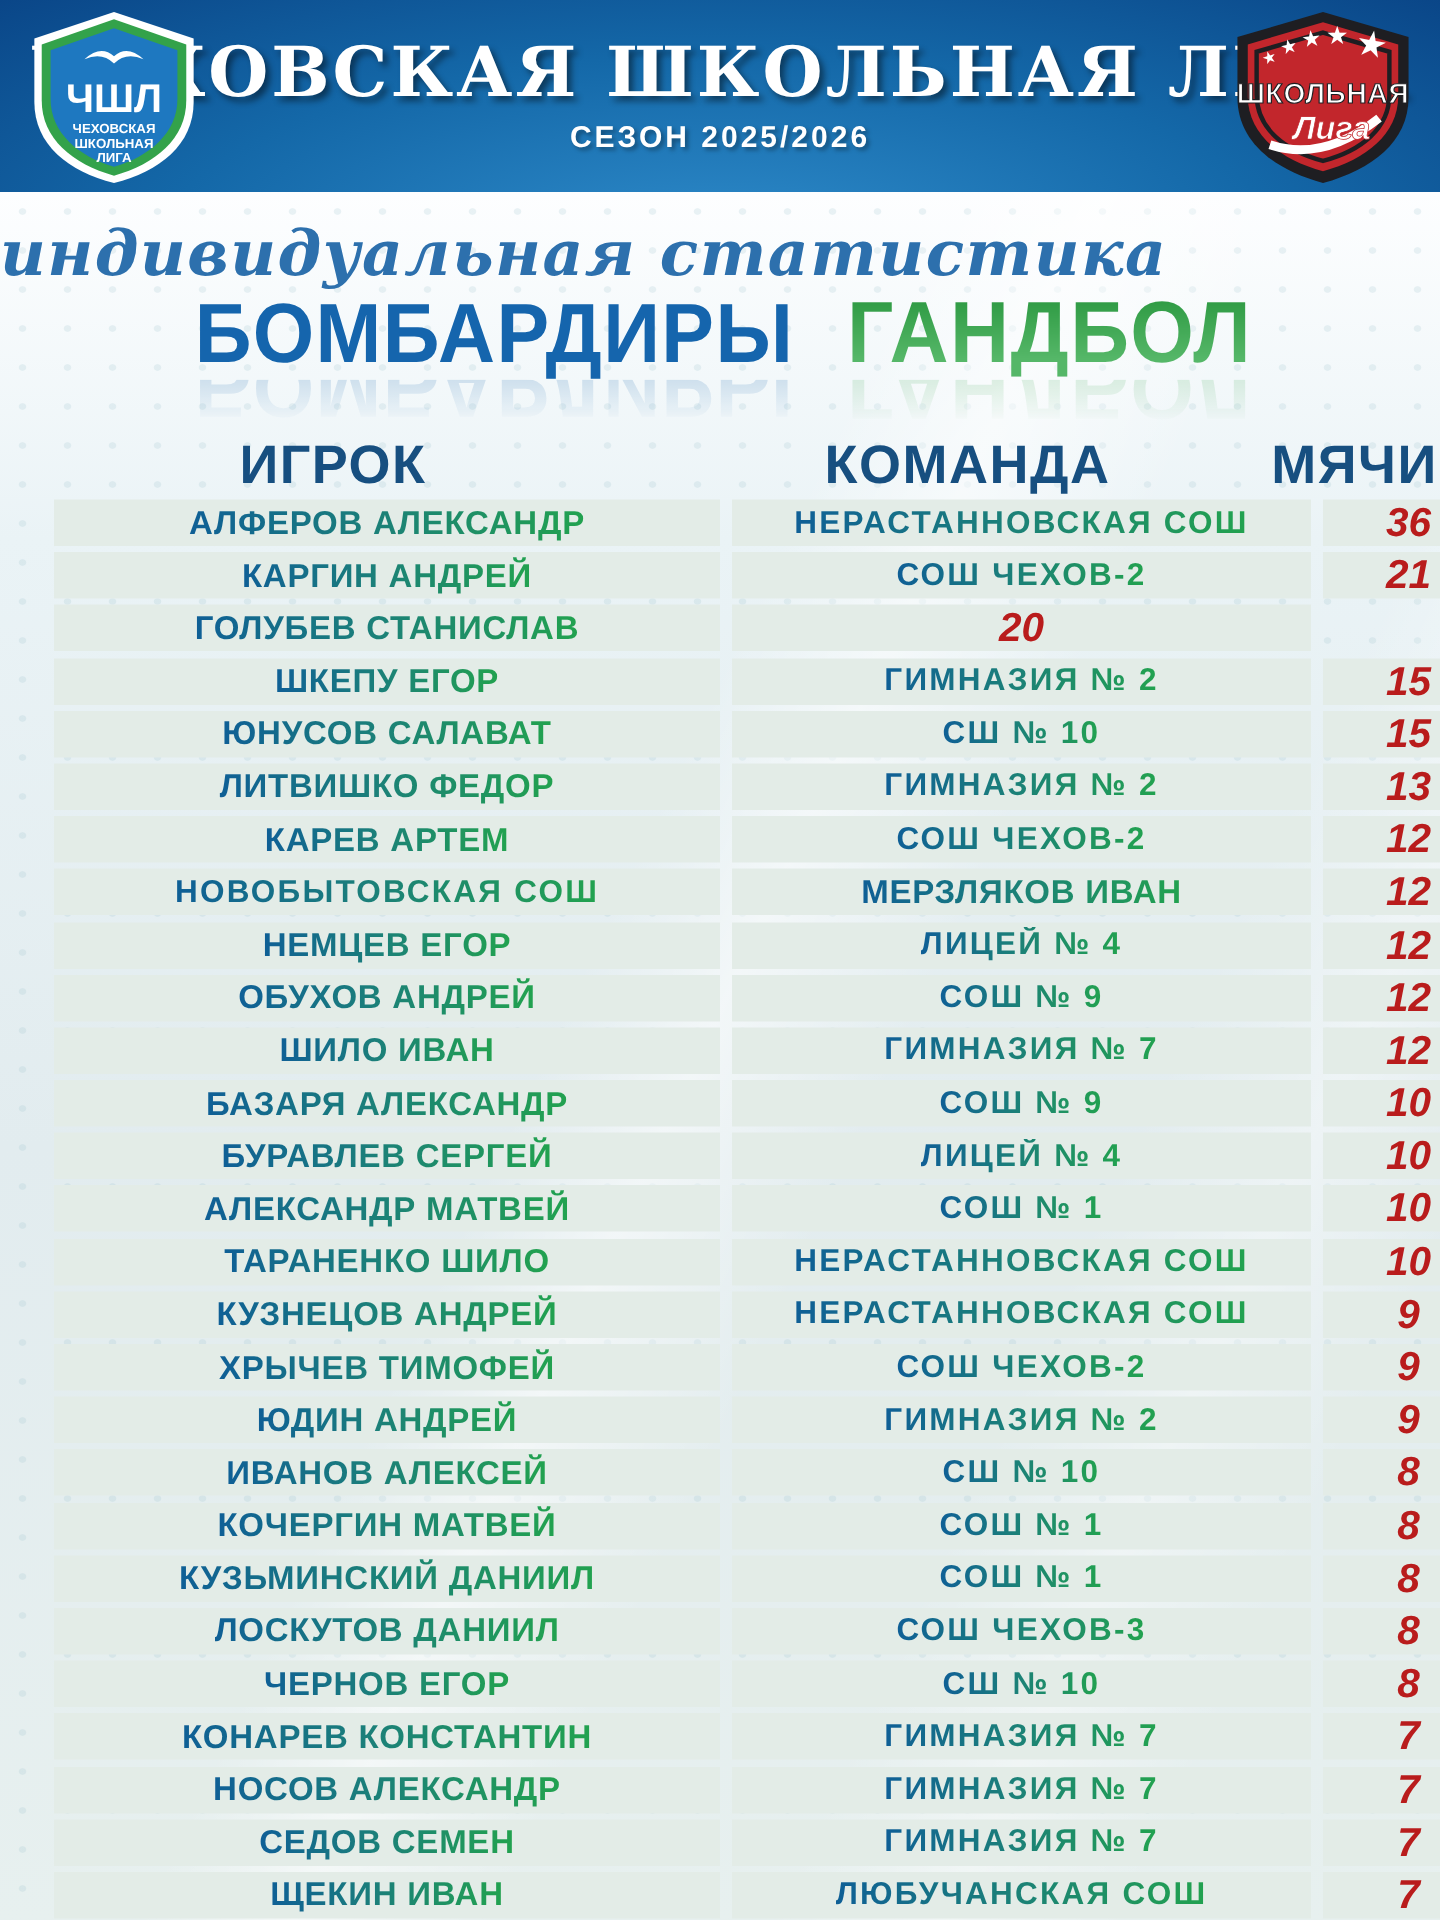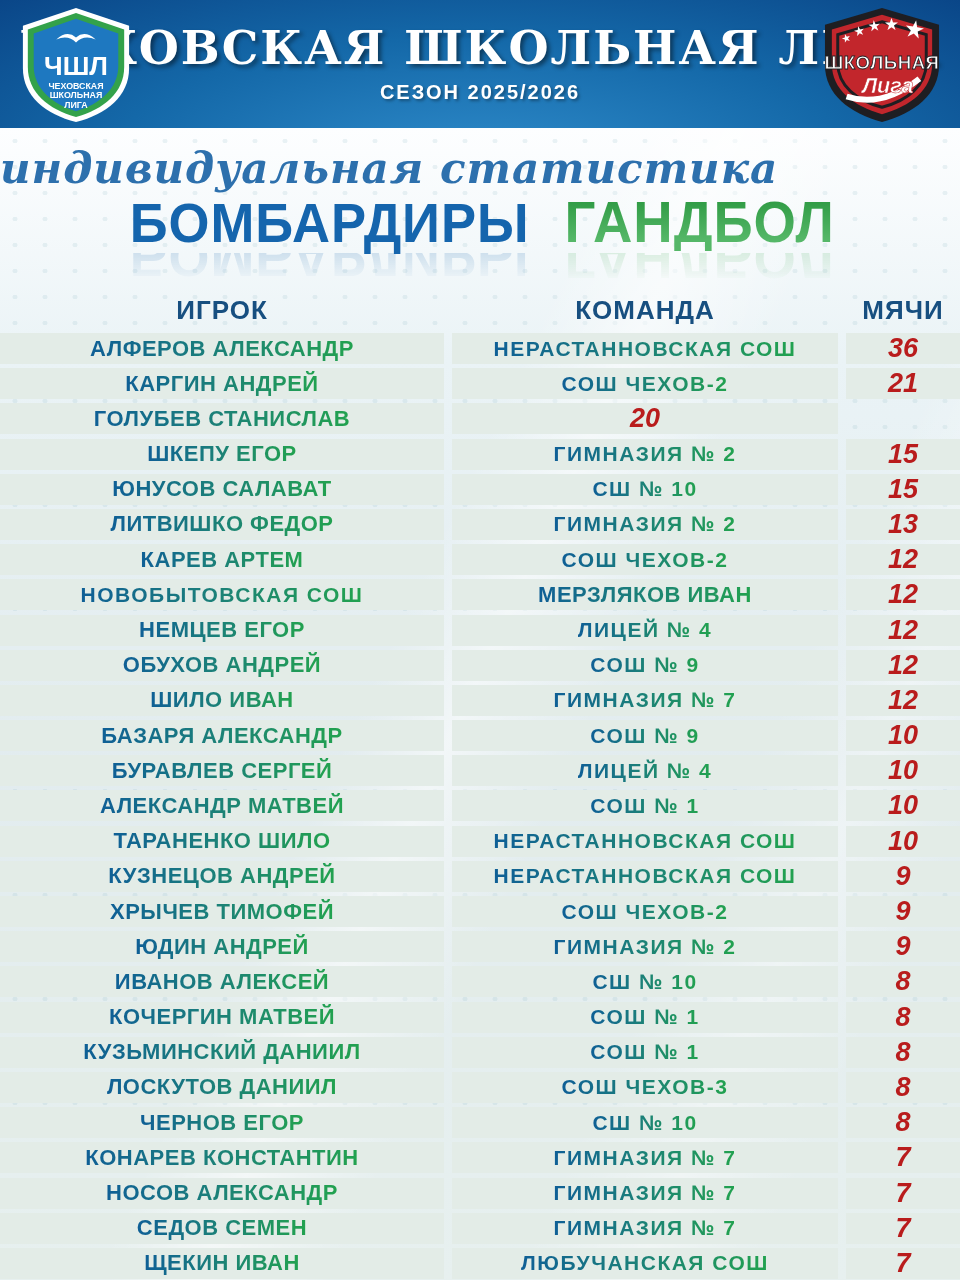--- a/index.html
+++ b/index.html
@@ -66,24 +66,24 @@
   .title-line.reflect {
     transform:scaleY(-1); opacity:.16; height:34px; overflow:hidden; margin-top:2px;
     -webkit-mask-image:linear-gradient(0deg,#000 0%, transparent 85%);
             mask-image:linear-gradient(0deg,#000 0%, transparent 85%);
   }
 
   
   .grid-row { display:grid; grid-template-columns:444px 386px 114px; column-gap:8px; }
   .table-header { margin-top:2px; height:42px; align-items:center; }
   .table-header .col-label {
-    text-align:center; color:#174f80; font-weight:700; font-size:26px; letter-spacing:1px;
+    text-align:center; color:#174f80; font-weight:700; font-size:36px; letter-spacing:1px;
   }
   #rows { margin-top:2px; }
-  .row { height:31px; margin-bottom:4.2px; }
+  .row { height:31px; margin-bottom:4.2px;padding-left:36px; }
   .cell {
     display:flex; align-items:center; justify-content:center;
     background:#e3ece7; height:31px; overflow:hidden;
   }
   .cell.player span, .cell.team span {
     background:linear-gradient(90deg,#0f5f96 0%, #1b7f7a 45%, #22a24f 100%);
     -webkit-background-clip:text; background-clip:text; color:transparent;
     white-space:nowrap;
   }
   .cell.player span { font-size:22px; font-weight:800; letter-spacing:.5px; }

